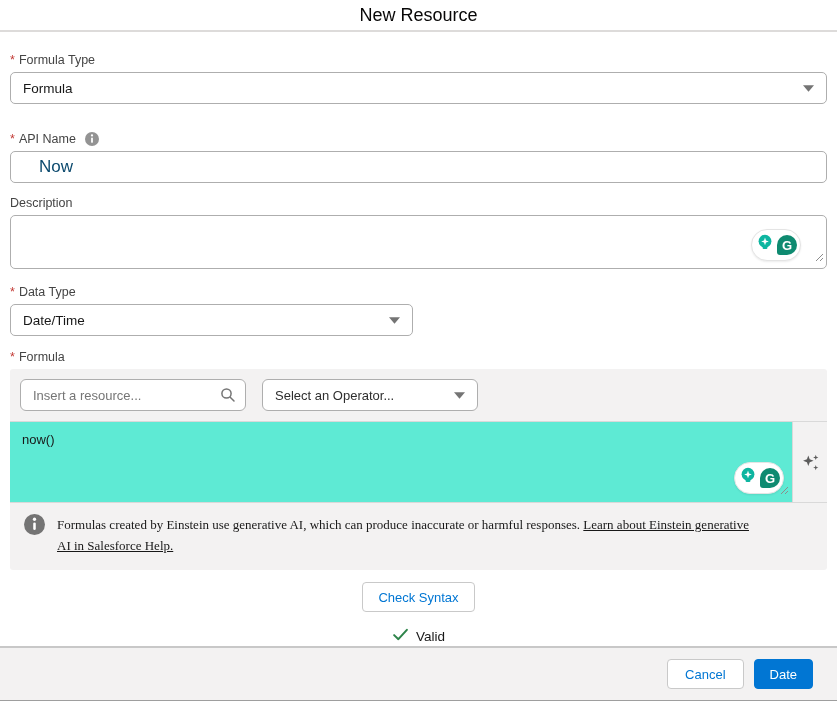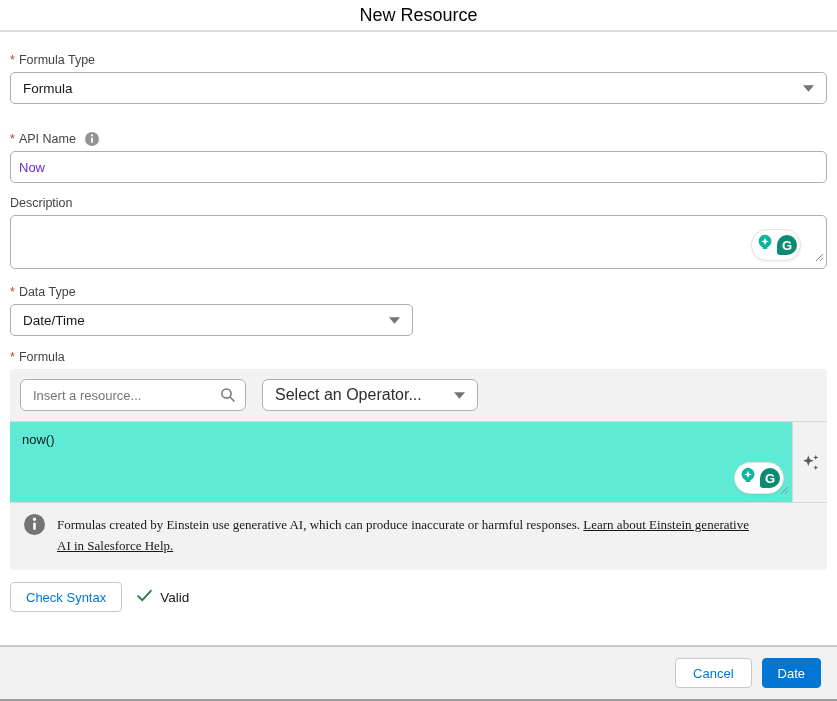--- a/index.html
+++ b/index.html
@@ -20,21 +20,21 @@
   .field.dt { margin-top:16px; }
   .field.formula { margin-top:14px; }
   .label-row { display:flex; align-items:center; gap:3px; margin-bottom:5px; font-size:12.5px; color:#444; }
   .req { color:#c23934; margin-right:1px; }
   .info-badge { display:inline-flex; margin-left:6px; cursor:pointer; }
 
   .box { width:100%; height:32px; border:1px solid #aeaeae; border-radius:5px; background:#fff; display:flex; align-items:center; padding:0 12px; font-size:13.5px; color:#181818; cursor:pointer; }
   .box .grow { flex:1; }
   .chev { flex:0 0 auto; display:inline-flex; }
 
-  input.text-input { width:100%; height:32px; border:1px solid #aeaeae; border-radius:5px; padding:0 8px; font-size:13px; color:#6d28d9; font-family:"Liberation Sans", sans-serif; outline:none; }
+  input.text-input { width:100%; height:32px; border:1px solid #aeaeae; border-radius:5px; padding:0 28px; font-size:17px; color:#0c4a6e; font-family:"Liberation Sans", sans-serif; outline:none; }
 
   .textarea-wrap { position:relative; width:100%; }
   textarea.desc-area { width:100%; height:54px; border:1px solid #aeaeae; border-radius:5px; padding:6px 12px; font-size:13.5px; resize:none; font-family:"Liberation Sans", sans-serif; outline:none; display:block; }
   .gram-pill { position:absolute; display:inline-flex; align-items:center; gap:2px; padding:3px; background:#fff; border:1px solid #e4e4e4; border-radius:16px; box-shadow:0 1px 2px rgba(0,0,0,.08); cursor:pointer; }
   .gram-pill.in-desc { right:26px; bottom:8px; }
   .g-badge { width:20px; height:20px; background:#0e8a70; color:#fff; border-radius:50% 50% 50% 15%; font-size:13px; font-weight:700; display:flex; align-items:center; justify-content:center; }
   .resize-h { position:absolute; right:3px; bottom:3px; }
 
   .dt-box { width:403px; }
 
@@ -42,41 +42,41 @@
   .formula-panel { background:#f3f2f2; border-radius:3px; }
   .f-toolbar { display:flex; gap:16px; padding:10px; }
   .search-wrap { position:relative; flex:0 0 226px; }
   .search-wrap input { width:100%; height:32px; border:1px solid #aeaeae; border-radius:6px; padding:0 32px 0 12px; font-size:13px; color:#181818; font-family:"Liberation Sans", sans-serif; background:#fff; outline:none; }
   .search-icon { position:absolute; right:10px; top:8px; pointer-events:none; }
   .func-group { flex:1 1 auto; display:flex; background:#fff; border:1px solid #aeaeae; border-radius:6px; height:32px; overflow:hidden; }
   .func-filter { flex:0 0 auto; display:flex; align-items:center; gap:10px; padding:0 12px; border-right:1px solid #c9c9c9; font-size:13px; color:#181818; cursor:pointer; }
   .func-search { position:relative; flex:1; }
   .func-search input { width:100%; height:30px; border:none; padding:0 32px 0 12px; font-size:13px; font-family:"Liberation Sans", sans-serif; outline:none; }
   .func-search .search-icon { top:7px; }
-  .op-box { flex:0 0 216px; height:32px; border:1px solid #aeaeae; border-radius:6px; background:#fff; display:flex; align-items:center; padding:0 12px; font-size:16px; color:#2e2e2e; cursor:pointer; }
+  .op-box { flex:0 0 216px; height:32px; border:1px solid #aeaeae; border-radius:6px; background:#fff; display:flex; align-items:center; padding:0 12px; font-size:13px; color:#2e2e2e; cursor:pointer; }
   .op-box .grow { flex:1; }
 
   .f-editor-row { display:flex; border-top:1px solid #d9d9d9; border-bottom:1px solid #d9d9d9; height:82px; }
   .f-editor { position:relative; flex:1 1 auto; background:#5eead4; }
   .f-editor textarea { width:100%; height:100%; border:none; resize:none; padding:10px 12px; font-size:13px; color:#181818; font-family:"Liberation Sans", sans-serif; outline:none; display:block; background:transparent; }
   .gram-pill.in-editor { right:8px; bottom:8px; }
   .ai-strip { flex:0 0 35px; border-left:1px solid #d9d9d9; display:flex; align-items:center; justify-content:center; }
   .ai-btn { background:none; border:none; cursor:pointer; display:flex; padding:2px; }
 
   .f-banner { display:flex; gap:12px; padding:11px 14px 14px 14px;font-family:Liberation Serif, serif; }
   .f-banner .txt { font-size:13px; line-height:1.62; color:#181818; max-width:700px; }
   .f-banner a { color:#181818; text-decoration:underline; }
 
-  .syntax-row { margin-top:12px; display:flex; align-items:center; gap:14px; }
+  .syntax-row { margin-top:12px; display:flex; align-items:center; gap:14px;flex-direction:column; }
   .btn { height:30px; border-radius:4px; font-size:13px; font-family:"Liberation Sans", sans-serif; cursor:pointer; }
   .btn-neutral { background:#fff; border:1px solid #c9c9c9; color:#0176d3; padding:0 15px; }
   .valid-chip { display:flex; align-items:center; gap:7px; font-size:13.5px; color:#181818; }
 
   
-  .modal-footer { flex:0 0 auto; margin-top:auto; height:56px; background:#f3f2f2; border-top:2px solid #c8c8c8; border-bottom:2px solid #9e9e9e; display:flex; align-items:center; justify-content:flex-end; gap:10px; padding:0 16px; }
+  .modal-footer { flex:0 0 auto; margin-top:auto; height:56px; background:#f3f2f2; border-top:2px solid #c8c8c8; border-bottom:2px solid #9e9e9e; display:flex; align-items:center; justify-content:flex-end; gap:10px; padding:0 24px; }
   .btn-brand { background:#0176d3; border:1px solid #0176d3; color:#fff; padding:0 15px; font-weight:400; }
   .btn-cancel { padding:0 17px; }
 </style>
 </head>
 <body>
 
 <div class="modal">
 
   <div class="modal-header">
     <h2 class="modal-title">New Resource</h2>

